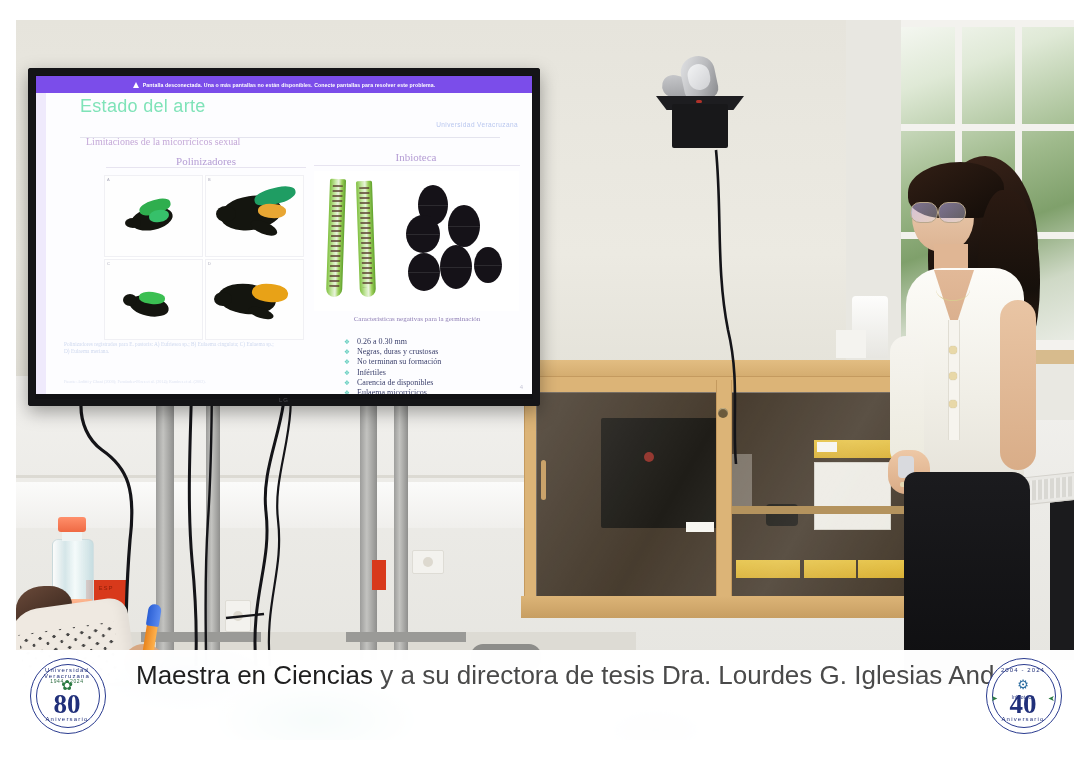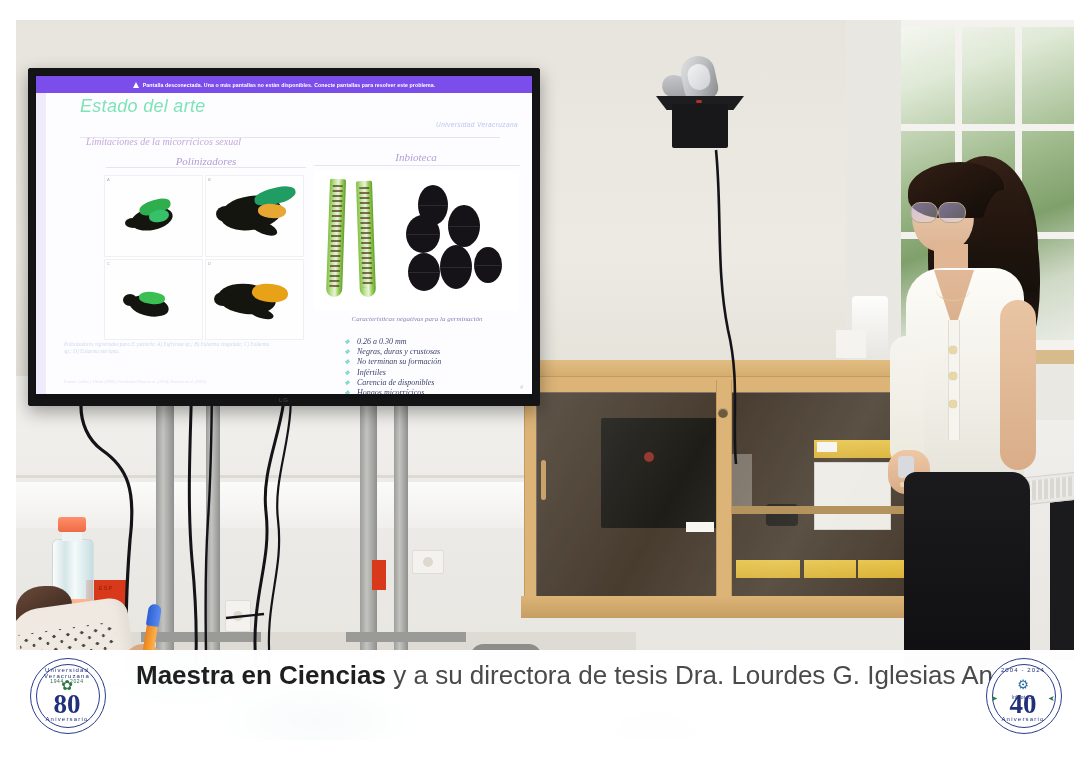--- a/index.html
+++ b/index.html
@@ -70,21 +70,21 @@
   #tv .bezel{position:absolute;left:0;top:0;right:0;bottom:0;border:7px solid #141417;border-radius:3px;}
   #tv .lg{position:absolute;left:50%;bottom:3px;transform:translateX(-50%);color:#4a4a50;font-size:6px;letter-spacing:1px;}
   #screen{position:absolute;left:8px;top:8px;width:496px;height:318px;background:#fbfbfd;overflow:hidden;}
 
   
   .warnbar{height:17px;background:#7b4dea;color:#fff;display:flex;align-items:center;justify-content:center;gap:4px;}
   .warnbar .wtxt{font-size:5.2px;font-weight:bold;letter-spacing:.1px;white-space:nowrap;}
   .warn-tri{width:0;height:0;border-left:3.5px solid transparent;border-right:3.5px solid transparent;border-bottom:6px solid #fff;}
 
   
-  #slide{position:relative;height:301px;background:#fdfdff;overflow:hidden;font-style:italic;}
+  #slide{position:relative;height:301px;background:#fdfdff;overflow:hidden;}
   .slide-left-strip{position:absolute;left:0;top:0;width:10px;height:301px;background:#efeafc;}
   .slide-title{position:absolute;left:44px;top:4px;width:210px;color:#7fe3b8;font-size:18px;line-height:19px;letter-spacing:.3px;}
   .slide-uv{position:absolute;right:14px;top:28px;color:#b9c7ef;font-size:6.5px;letter-spacing:.4px;}
   .slide-rule{position:absolute;left:44px;top:44px;width:420px;height:1px;background:#e4e4ee;}
   .slide-sub{position:absolute;left:50px;top:43px;color:#c5a9d8;font-size:10px;font-family:"Liberation Serif",serif;}
   .col-head{position:absolute;color:#b49cd4;font-size:11px;font-family:"Liberation Serif",serif;text-align:center;}
   .col-rule{position:absolute;height:1px;background:#e7e4f0;}
 
   .bee-grid{position:absolute;left:68px;top:82px;width:200px;height:165px;display:grid;grid-template-columns:1fr 1fr;grid-template-rows:1fr 1fr;gap:2px;background:#fff;}
   .bee-cell{position:relative;background:#fefefe;border:0.5px solid #f0f0f4;overflow:hidden;}
@@ -193,21 +193,21 @@
      background:linear-gradient(180deg,rgba(255,255,255,.93),rgba(255,255,255,.97));}
   #caption .veil{position:absolute;left:0;top:0;right:0;bottom:0;background:rgba(255,255,255,.84);}
   #caption .ghost{position:absolute;left:0;top:0;right:0;bottom:0;opacity:.22;
      background:
        radial-gradient(ellipse 150px 60px at 300px 70px,#1f9e8e,transparent 70%),
        radial-gradient(ellipse 120px 50px at 170px 30px,#9fc7dd,transparent 70%),
        radial-gradient(ellipse 90px 40px at 640px 80px,#cfd6dd,transparent 70%);}
   .cap-text{position:absolute;left:120px;top:6px;width:820px;text-align:center;}
   .cap-line{font-size:26px;line-height:38px;color:#4a4a4a;white-space:nowrap;}
   .cap-name{color:#2c5fd0;}
-  .cap-strong{color:#1f1f1f;font-weight:bold;}
+  .cap-strong{color:#1f1f1f;font-weight:normal;}
 
   .logo{position:absolute;top:8px;width:74px;height:74px;border-radius:50%;}
   .logo.left{left:14px;}
   .logo.right{right:14px;}
   .logo-ring{position:absolute;left:0;top:0;width:74px;height:74px;border-radius:50%;
      border:1.5px solid #2a3b8f;background:#ffffff;}
   .logo-ring2{position:absolute;left:6px;top:6px;width:62px;height:62px;border-radius:50%;border:1px solid #2a3b8f;}
   .logo-num{position:absolute;left:0;right:0;top:34px;text-align:center;font-size:27px;font-weight:bold;color:#21307a;
      font-family:"Liberation Serif",serif;line-height:24px;}
   .logo-sub{position:absolute;left:0;right:0;top:58px;text-align:center;font-size:6px;color:#21307a;letter-spacing:1.2px;}
@@ -384,21 +384,21 @@
 
           <div class="car-title">Características negativas para la germinación</div>
 
           <div class="bullets">
             <ul>
               <li>0.26 a 0.30 mm</li>
               <li>Negras, duras y crustosas</li>
               <li>No terminan su formación</li>
               <li>Infértiles</li>
               <li>Carencia de disponibles</li>
-              <li>Hongos micorrícicos</li>
+              <li>Eulaema micorrícicos</li>
             </ul>
           </div>
 
           <div class="cap-left">Polinizadores registrados para E. pastoris: A) Eufriesea sp.; B) Eulaema cingulata; C) Eulaema sp.; D) Eulaema meriana.</div>
           <div class="cap-bottom">Fuente: Arditti y Ghani (2000); Fernández-Pérez et al. (2014); Ramírez et al. (2002).</div>
           <div class="slide-num">4</div>
         </div>
       </div>
       <div class="bezel"></div>
       <div class="lg">LG</div>

